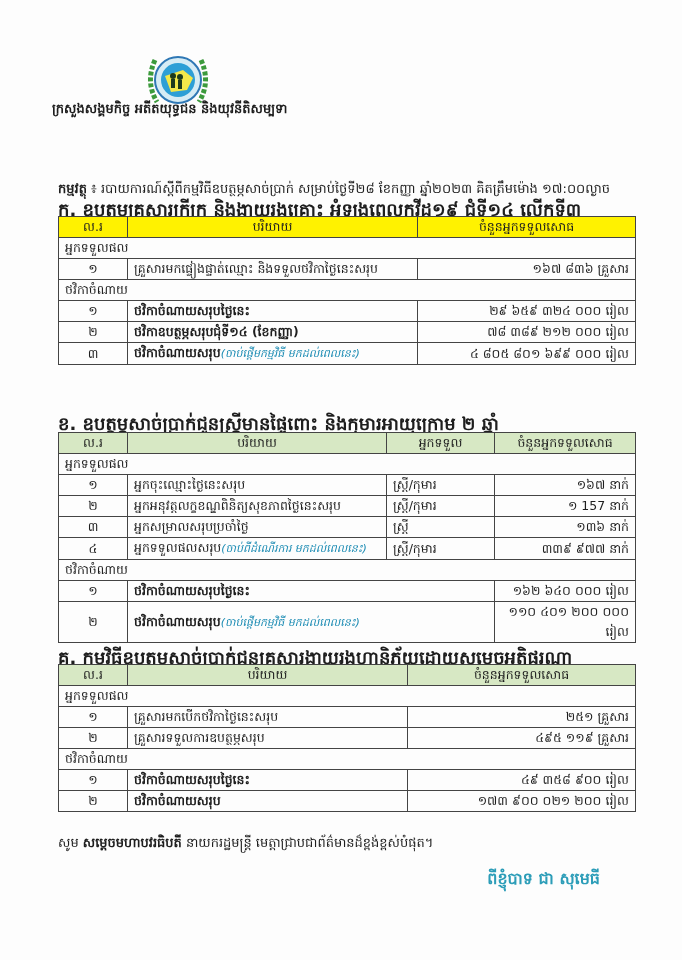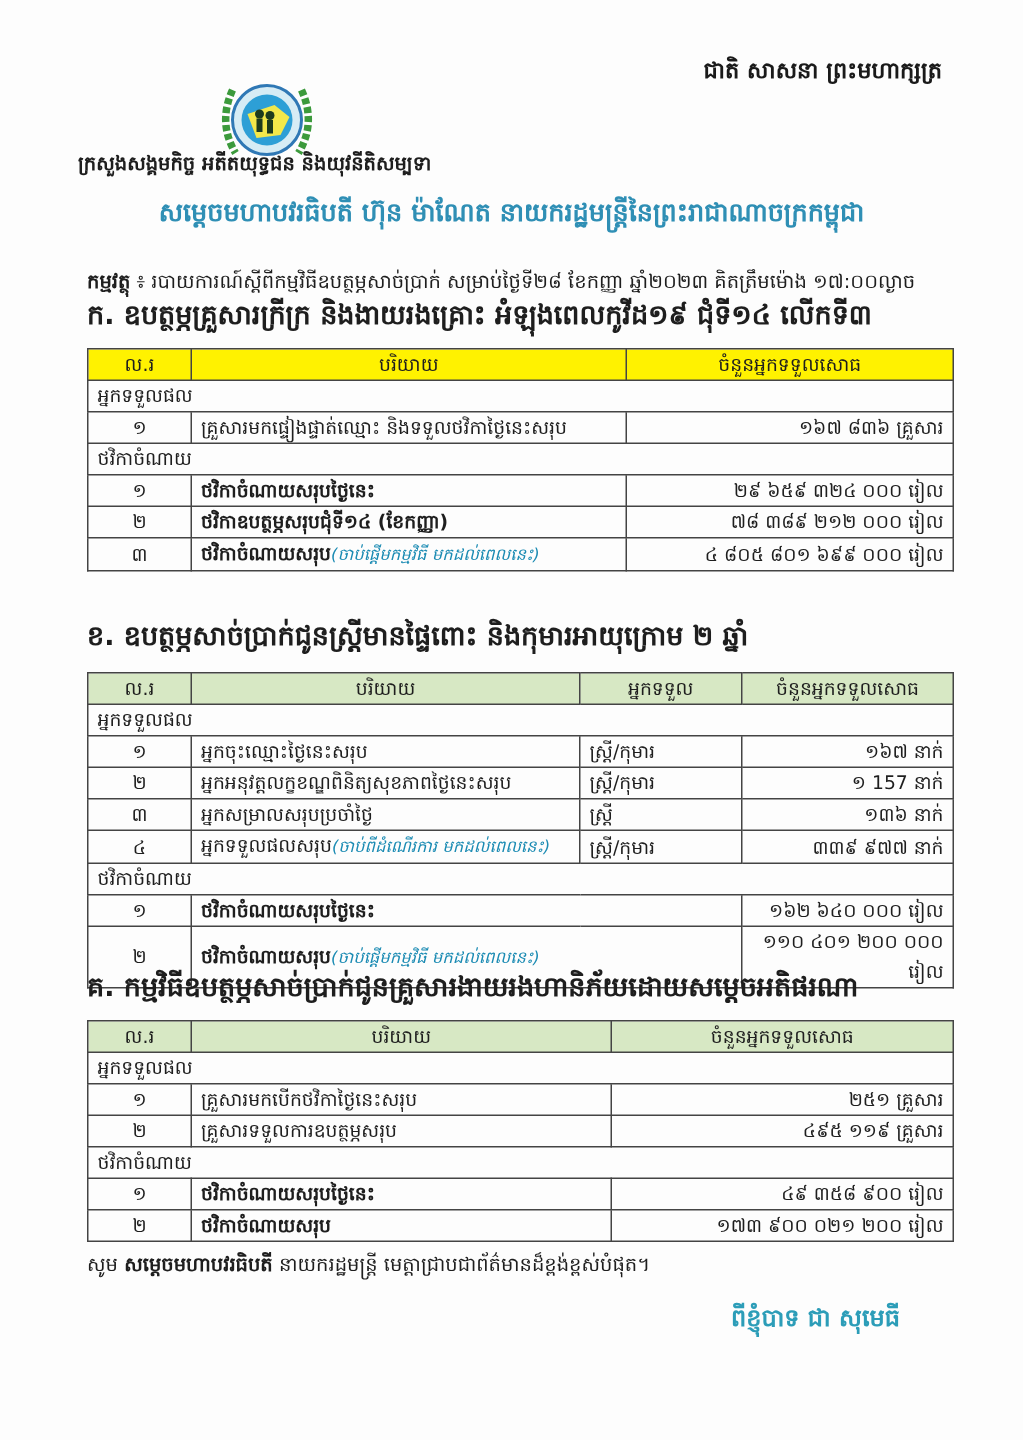--- a/index.html
+++ b/index.html
@@ -15,59 +15,57 @@
   .kingdom .k1 { font-size:20px; font-weight:bold; line-height:26px; color:#1a1a1a; }
   .kingdom .k2 { font-size:15px; font-weight:bold; line-height:22px; color:#1a1a1a; }
   .logo { left:143px; top:46px; width:70px; height:72px; }
   .ministry { left:52px; top:100px; font-size:13px; font-weight:bold; }
   .salute { left:0; right:0; top:130px; text-align:center; color:#2f8fb5; font-weight:bold; }
   .salute .s1 { font-size:15px; line-height:20px; }
   .salute .s2 { font-size:17px; line-height:24px; }
   .subject { left:58px; top:180px; font-size:13px; line-height:18px; width:600px; white-space:nowrap; }
   .subject b { font-weight:bold; }
   .sect-title { font-size:18px; font-weight:bold; white-space:nowrap; }
-  table { border-collapse:collapse; font-size:12.5px;margin-top:16px; }
+  table { border-collapse:collapse; font-size:12.5px; }
   td, th { border:1px solid #444; padding:0 6px; height:20px; line-height:20px; }
   th { font-weight:normal; text-align:center; }
   .t1 th { background:#fff200; }
   .t2 th, .t3 th { background:#d7e8c4; }
   td.no { text-align:center; width:56px; }
   td.amt { text-align:right; }
   td.grp { font-weight:normal; }
   td.bold { font-weight:bold; }
   .note { color:#1b8bb3; font-style:italic; font-weight:normal; font-size:11px; }
   .closing { left:58px; top:834px; font-size:13px; white-space:nowrap; }
   .closing b { font-weight:bold; }
   .sign { right:82px; top:868px; font-size:16px; font-weight:bold; color:#2c9db8; }
 </style>
 </head>
 <body>
 
 <div class="abs kingdom">
-  <div class="k2">ជាតិ សាសនា ព្រះមហាក្សត្រ</div>
 </div>
 
 <div class="abs logo">
   <svg width="70" height="72" viewBox="0 0 70 72">
     <path d="M12 14 Q2 36 14 56" stroke="#3c9a3c" stroke-width="5" fill="none" stroke-dasharray="4 2"></path>
     <path d="M58 14 Q68 36 56 56" stroke="#3c9a3c" stroke-width="5" fill="none" stroke-dasharray="4 2"></path>
     <circle cx="35" cy="34" r="23" fill="#d6ecf5" stroke="#2f78b5" stroke-width="2"></circle>
     <circle cx="35" cy="34" r="17" fill="#2d9fd6"></circle>
     <path d="M22 30 L40 24 L50 32 L44 44 L28 46 Z" fill="#f2e84a"></path>
     <circle cx="30" cy="30" r="3" fill="#1d3b1d"></circle>
     <rect x="28" y="33" width="4" height="9" fill="#1d3b1d"></rect>
     <circle cx="37" cy="31" r="3" fill="#1d3b1d"></circle>
     <rect x="35" y="34" width="4" height="9" fill="#1d3b1d"></rect>
   </svg>
 </div>
 
 <div class="abs ministry">ក្រសួងសង្គមកិច្ច អតីតយុទ្ធជន និងយុវនីតិសម្បទា</div>
 
 <div class="abs salute">
-  <div class="s2">សម្ដេចមហាបវរធិបតី ហ៊ុន ម៉ាណែត នាយករដ្ឋមន្ត្រីនៃព្រះរាជាណាចក្រកម្ពុជា</div>
 </div>
 
 <div class="abs subject">
   <b>កម្មវត្ថុ</b>
   <span>៖ របាយការណ៍ស្ដីពីកម្មវិធីឧបត្ថម្ភសាច់ប្រាក់ សម្រាប់ថ្ងៃទី២៨ ខែកញ្ញា ឆ្នាំ២០២៣ គិតត្រឹមម៉ោង ១៧:០០ល្ងាច</span>
 </div>
 
 <div class="abs sect-title" style="left:58px; top:198px;">ក. ឧបត្ថម្ភគ្រួសារក្រីក្រ និងងាយរងគ្រោះ អំឡុងពេលកូវីដ១៩ ជុំទី១៤ លើកទី៣</div>
 <table class="abs t1" style="left:58px; top:216px; width:578px;">
   <thead>

